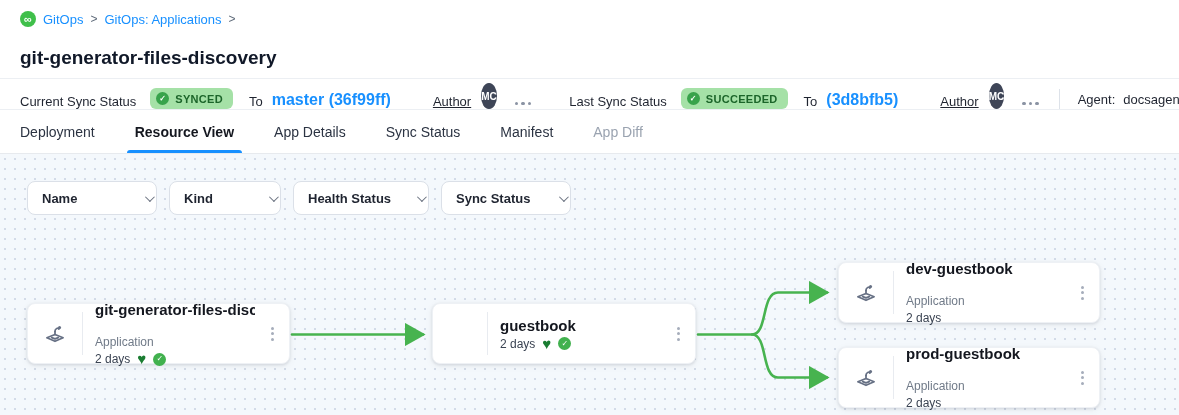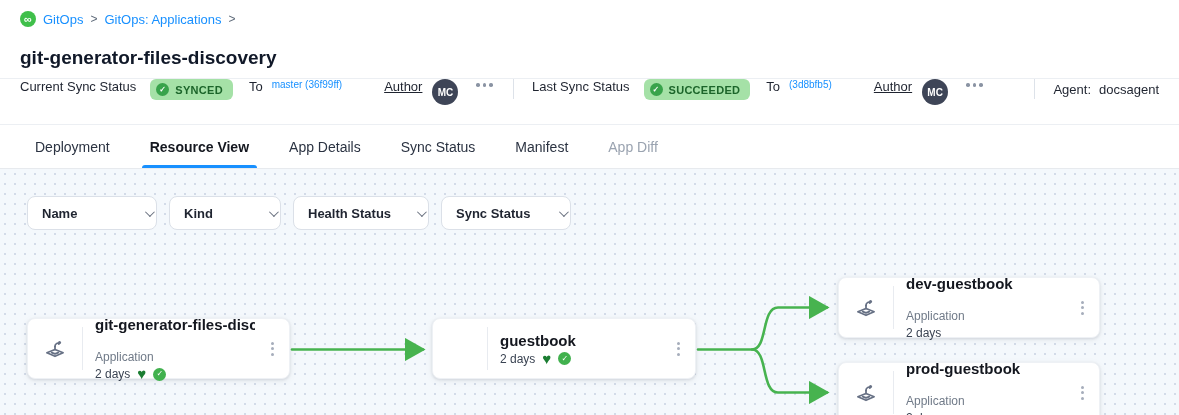--- a/index.html
+++ b/index.html
@@ -15,52 +15,52 @@
     width:16px; height:16px; border-radius:50%; background:#3fbf4a; color:#fff;
     display:flex; align-items:center; justify-content:center;
     font-size:11px; font-weight:700; line-height:1;
   }
   .crumb-link { color:#1890ff; cursor:pointer; text-decoration:none; }
   .crumb-sep { color:#5f6b7a; font-size:12px; }
   .page-title { margin-top:20px; font-size:19px; font-weight:700; color:#101828; }
 
   
   .status-bar {
-    height:47px; display:flex; align-items:flex-start; padding:0 20px;
+    height:32px; display:flex; align-items:flex-end; padding:0 20px;
     border-top:1px solid #eceff3; border-bottom:1px solid #eceff3;
     font-size:13px; white-space:nowrap;
   }
   .sb-label { margin-right:14px; }
   .badge {
     display:inline-flex; align-items:center; gap:6px;
     background:#a5e1a7; color:#1c652a;
     font-size:11px; font-weight:700; letter-spacing:.3px;
     padding:4px 10px 4px 6px; border-radius:6px; margin-right:16px;
   }
   .badge-check {
     width:13px; height:13px; border-radius:50%; background:#38a34b; color:#fff;
     display:flex; align-items:center; justify-content:center; font-size:8px; line-height:1;
   }
   .to-label { margin-right:9px; }
-  .revision { color:#1890ff; font-weight:400; font-size:10px; margin-right:42px; cursor:pointer; }
+  .revision { color:#1890ff; font-weight:700; font-size:16px; margin-right:42px; cursor:pointer; }
   .author-label { margin-right:10px;text-decoration:underline; }
   .avatar {
     width:26px; height:26px; border-radius:50%; background:#3e4557; color:#fff;
     display:flex; align-items:center; justify-content:center;
     font-size:10px; font-weight:700; margin-right:16px;
   }
   .dots-h { display:flex; gap:3px; cursor:pointer; padding:4px 2px; }
   .dots-h i { width:3.5px; height:3.5px; border-radius:50%; background:#8a93a3; }
   .vdiv { width:1px; height:20px; background:#dde2e9; margin:0 18px; }
   .agent-group { margin-left:auto; display:flex; align-items:center; }
   .agent-label { margin-right:8px; }
 
   
   .tabs {
-    display:flex; gap:40px; padding:0 35px; height:44px;
+    display:flex; gap:40px; padding:0 20px; height:44px;
     border-bottom:1px solid #e7eaee; align-items:stretch;
   }
   .tab { display:flex; align-items:center; font-size:14px; color:#2b3342; position:relative; cursor:pointer; }
   .tab.active { font-weight:700; color:#14171f; }
   .tab.active::after {
     content:""; position:absolute; left:-8px; right:-8px; bottom:0; height:3px;
     background:#1890ff; border-radius:3px 3px 0 0;
   }
   .tab.disabled { color:#9aa3b0; cursor:default; }
 

